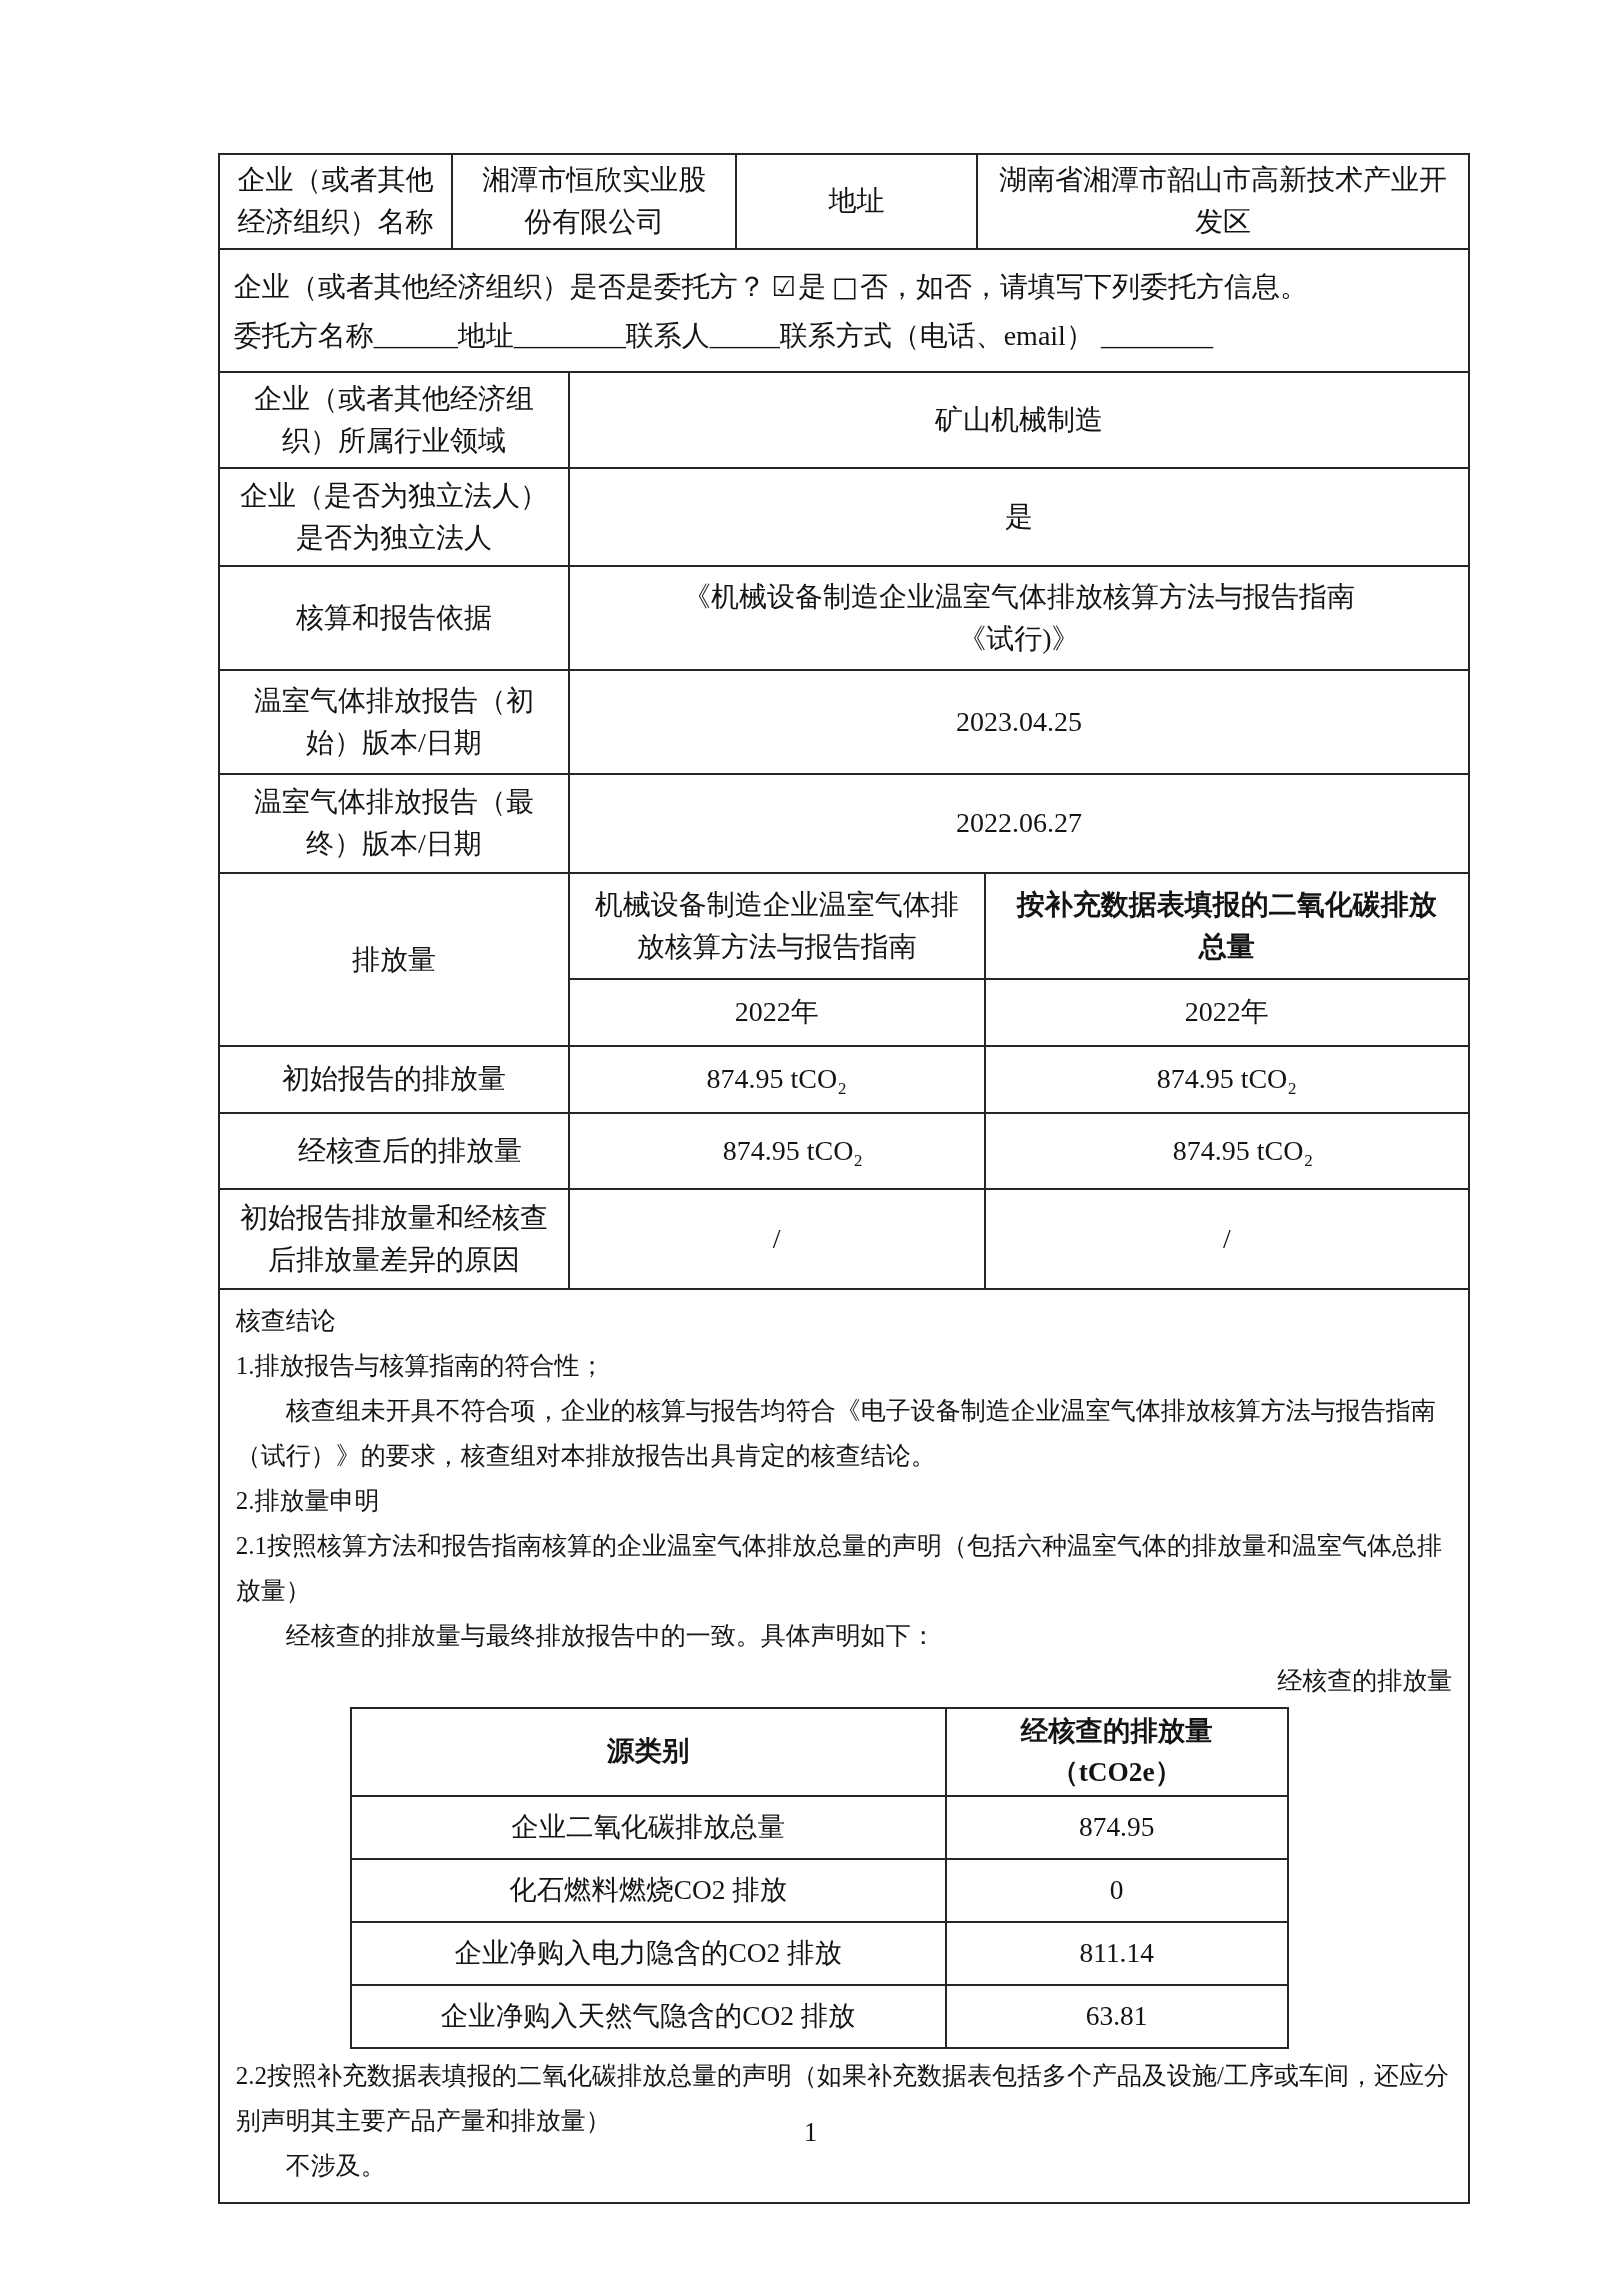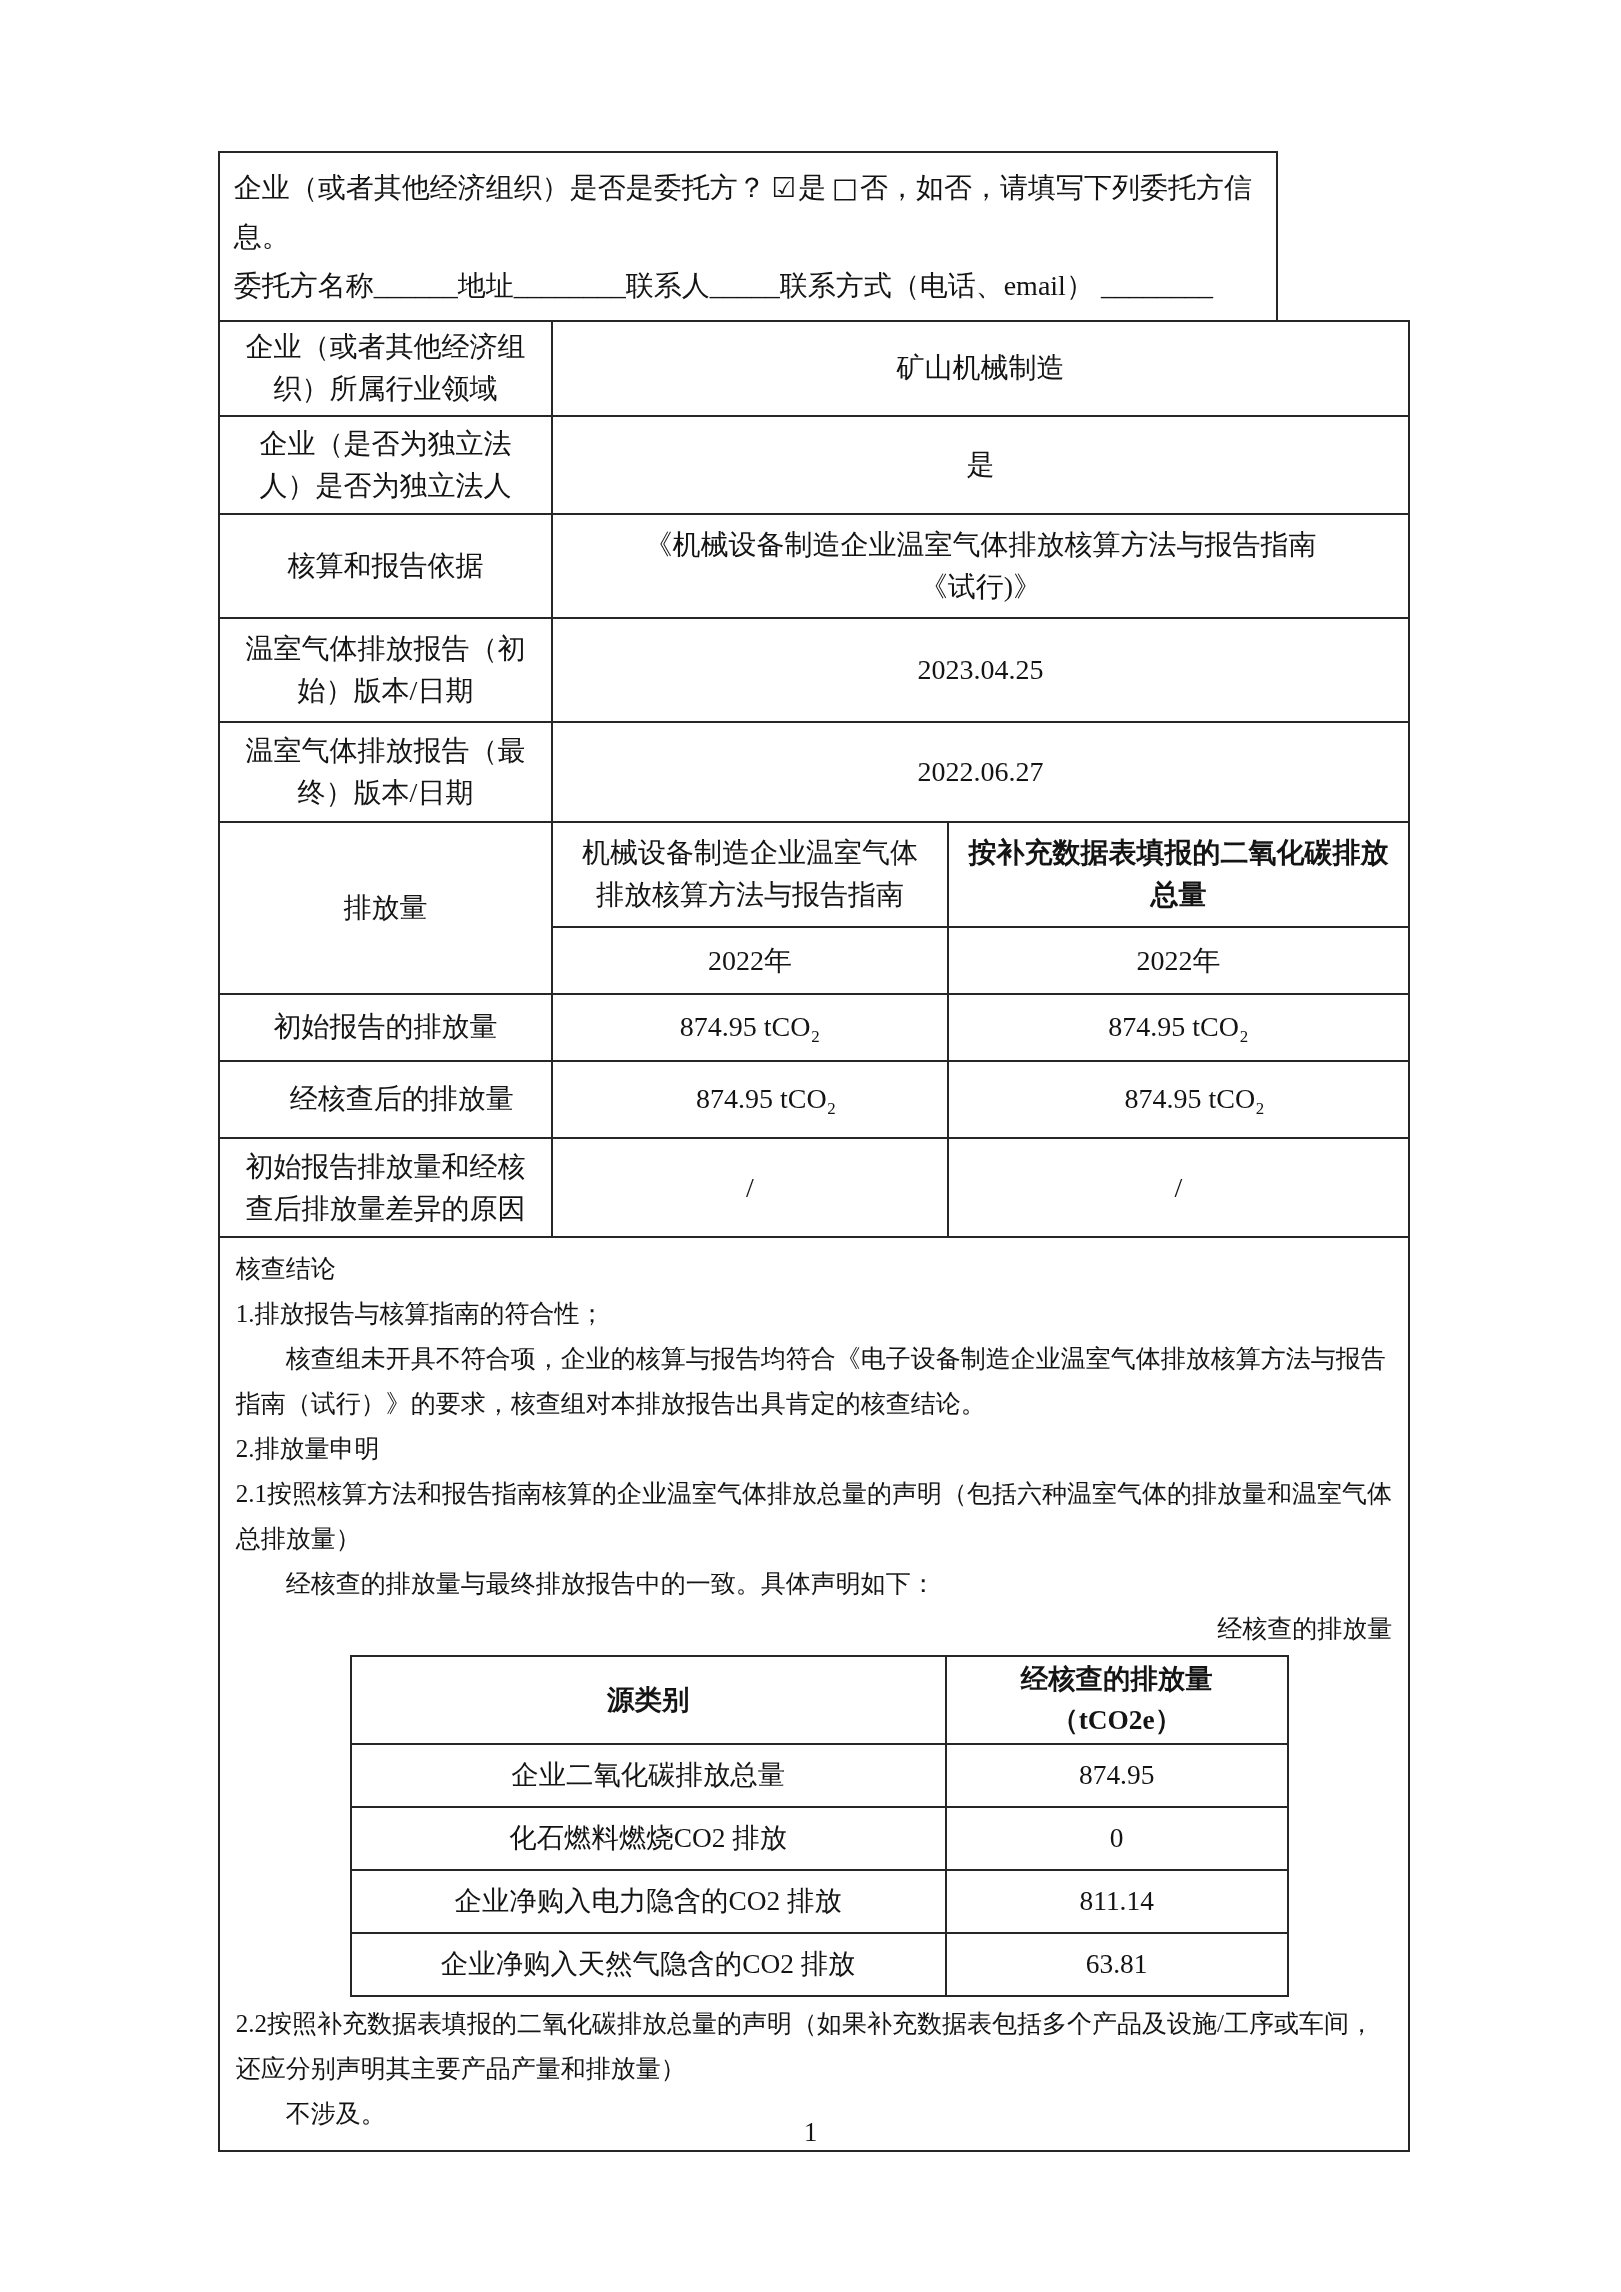--- a/index.html
+++ b/index.html
@@ -5,21 +5,21 @@
   html,body { margin:0; padding:0; }
   body {
     width:1621px; height:2293px;
     background:#ffffff;
     color:#141414;
     font-family:"Liberation Serif","DejaVu Serif",serif;
     position:relative;
   }
   .doc { position:absolute; left:218px; top:153px; width:1190px; }
 
-  table { border-collapse:collapse; table-layout:fixed; width:1060px; }
+  table { border-collapse:collapse; table-layout:fixed; width:1252px; }
   table + table { margin-top:-2px; }
   td {
     border:2px solid #262626;
     text-align:center; vertical-align:middle;
     font-size:28px; line-height:1.5;
     padding:3.9px 15.7px;
     word-break:break-word;
   }
   .t-outer { border:2.9px solid #262626; }
 
@@ -65,20 +65,26 @@
 <div class="doc">
 
   <table class="t-outer">
     <colgroup>
         <col class="col-h1">
         <col class="col-h2">
         <col class="col-h3">
         <col class="col-h4">
       </colgroup>
     <tbody>
+        <tr class="row-h87">
+      <td>企业（或者其他经济组织）名称</td>
+      <td>湘潭市恒欣实业股份有限公司</td>
+      <td>地址</td>
+      <td>湖南省湘潭市韶山市高新技术产业开发区</td>
+    </tr>
   </tbody>
     </table>
 
   <table class="t-outer">
     <tbody>
         <tr class="row-h104">
       <td class="delegation-cell">
         <div><span>企业（或者其他经济组织）是否是委托方？</span><span class="checkbox">☑</span><span>是</span><span class="checkbox">□</span><span>否，如否，请填写下列委托方信息。</span>
         </div>
         <div>委托方名称______地址________联系人_____联系方式（电话、email） ________</div>

